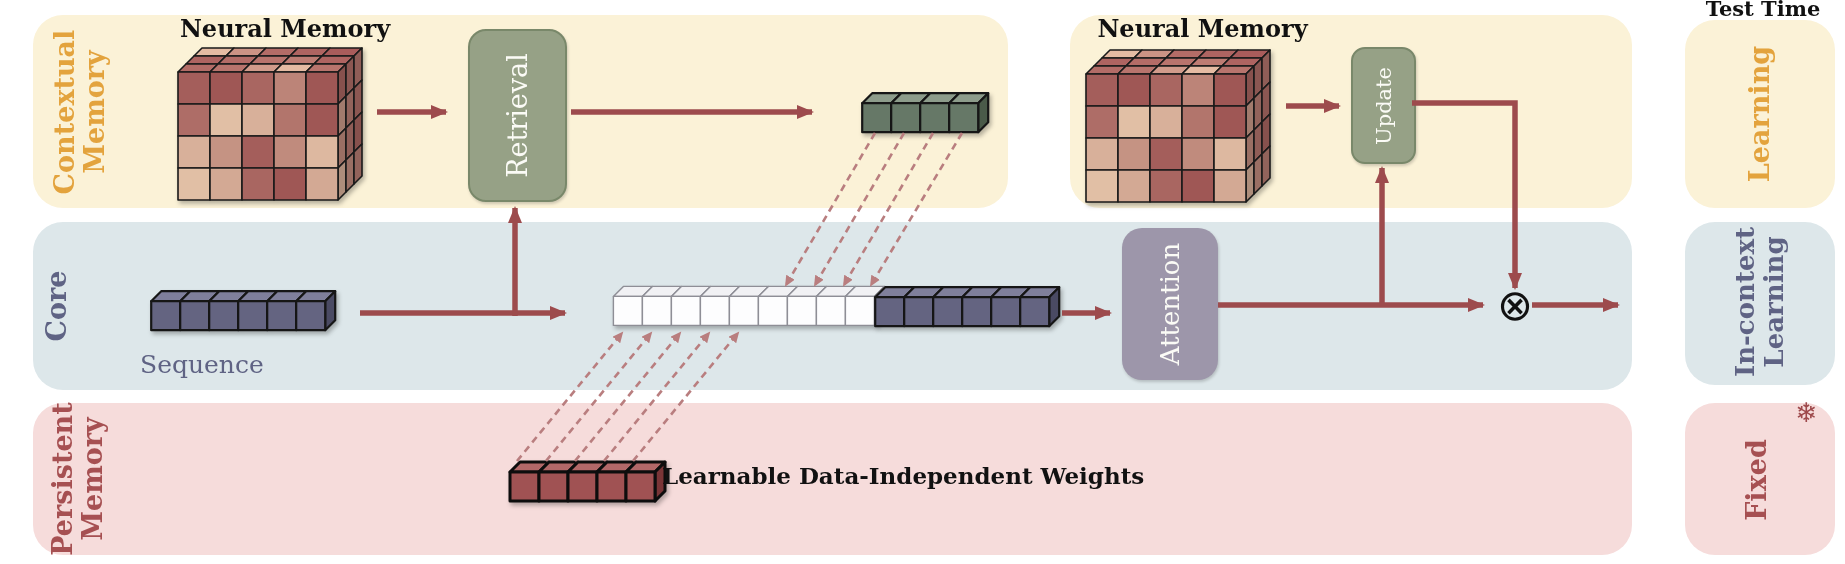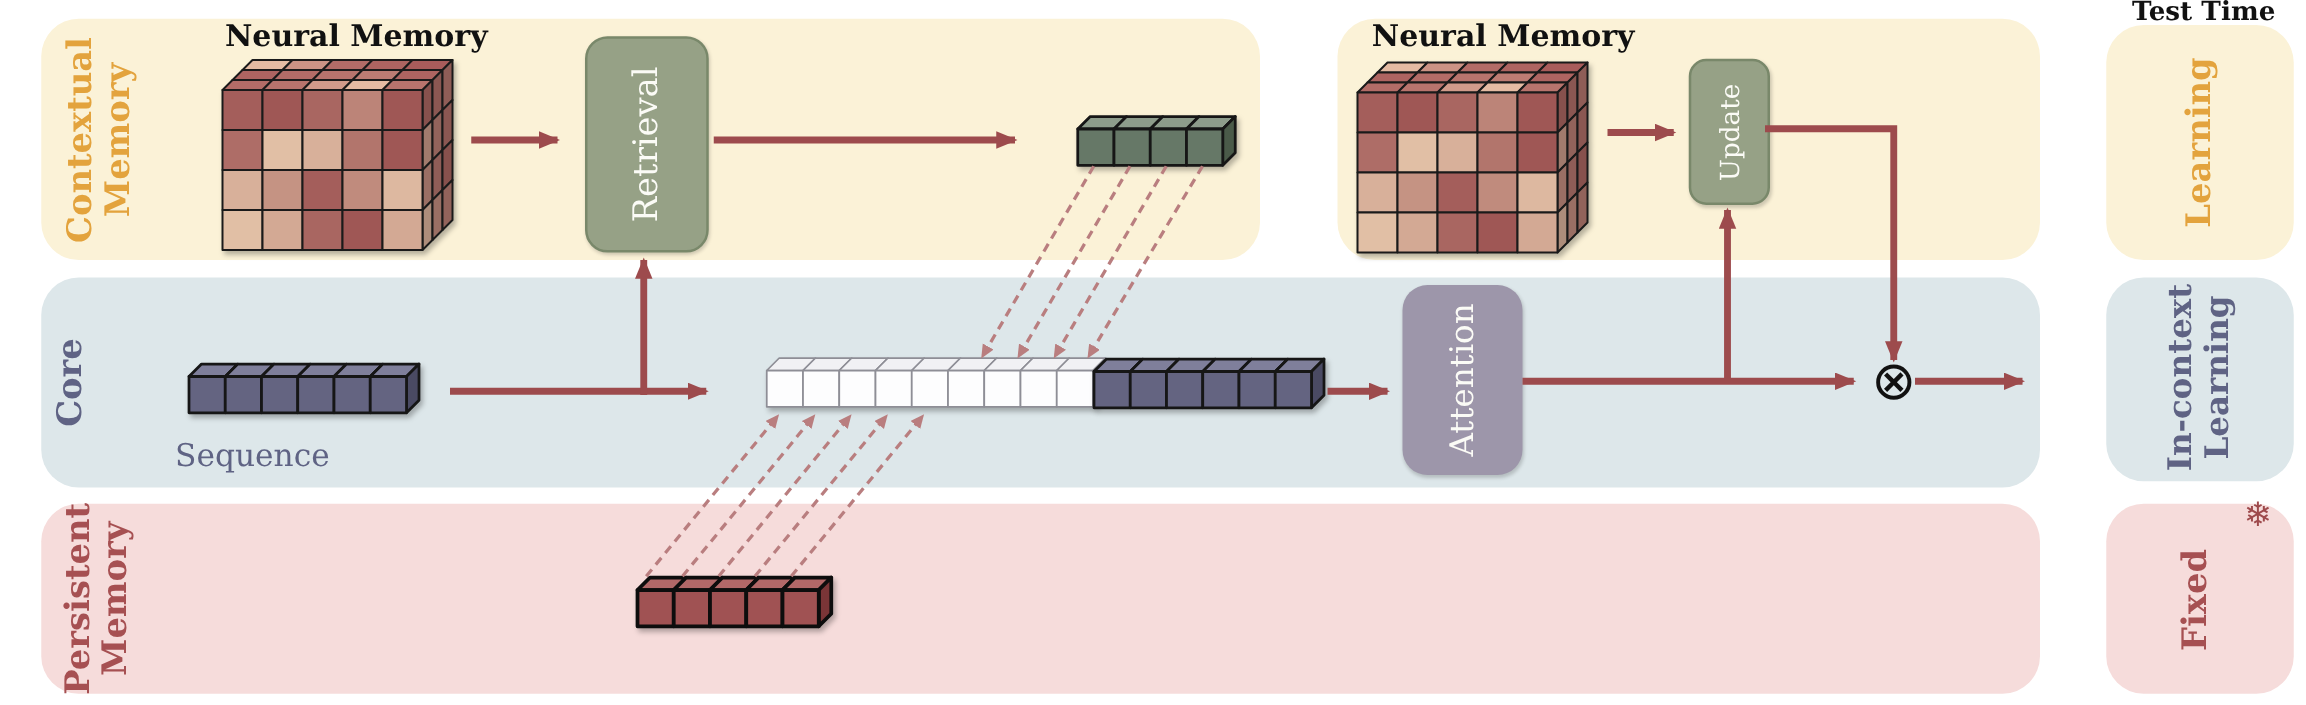--- a/index.html
+++ b/index.html
@@ -91,20 +91,21 @@
     <span>Learning</span>
   </div>
   <div class="vlabel" id="lbl-fixed">
     <span>Fixed</span>
   </div>
 
   <div class="title" id="title-nm-left">Neural Memory</div>
   <div class="title" id="title-nm-right">Neural Memory</div>
   <div class="title" id="title-testtime">Test Time</div>
   <div id="lbl-sequence">Sequence</div>
+  <div id="lbl-weights">Learnable Data-Independent Weights</div>
 
   <div class="node" id="node-retrieval">
     <span>Retrieval</span>
   </div>
   <div class="node" id="node-update">
     <span>Update</span>
   </div>
   <div class="node" id="node-attention">
     <span>Attention</span>
   </div>

